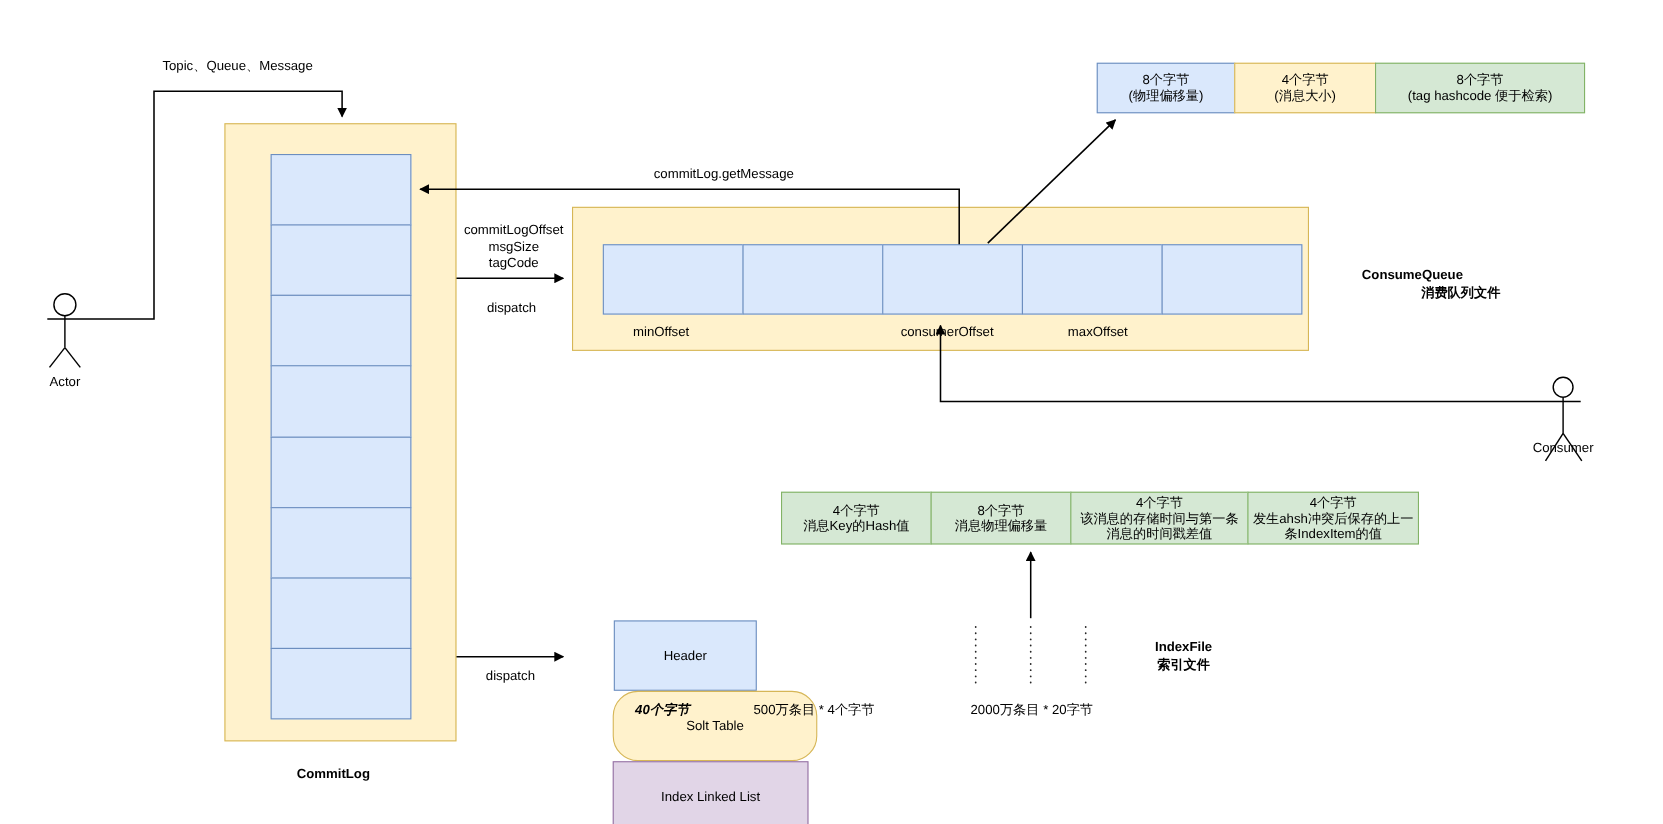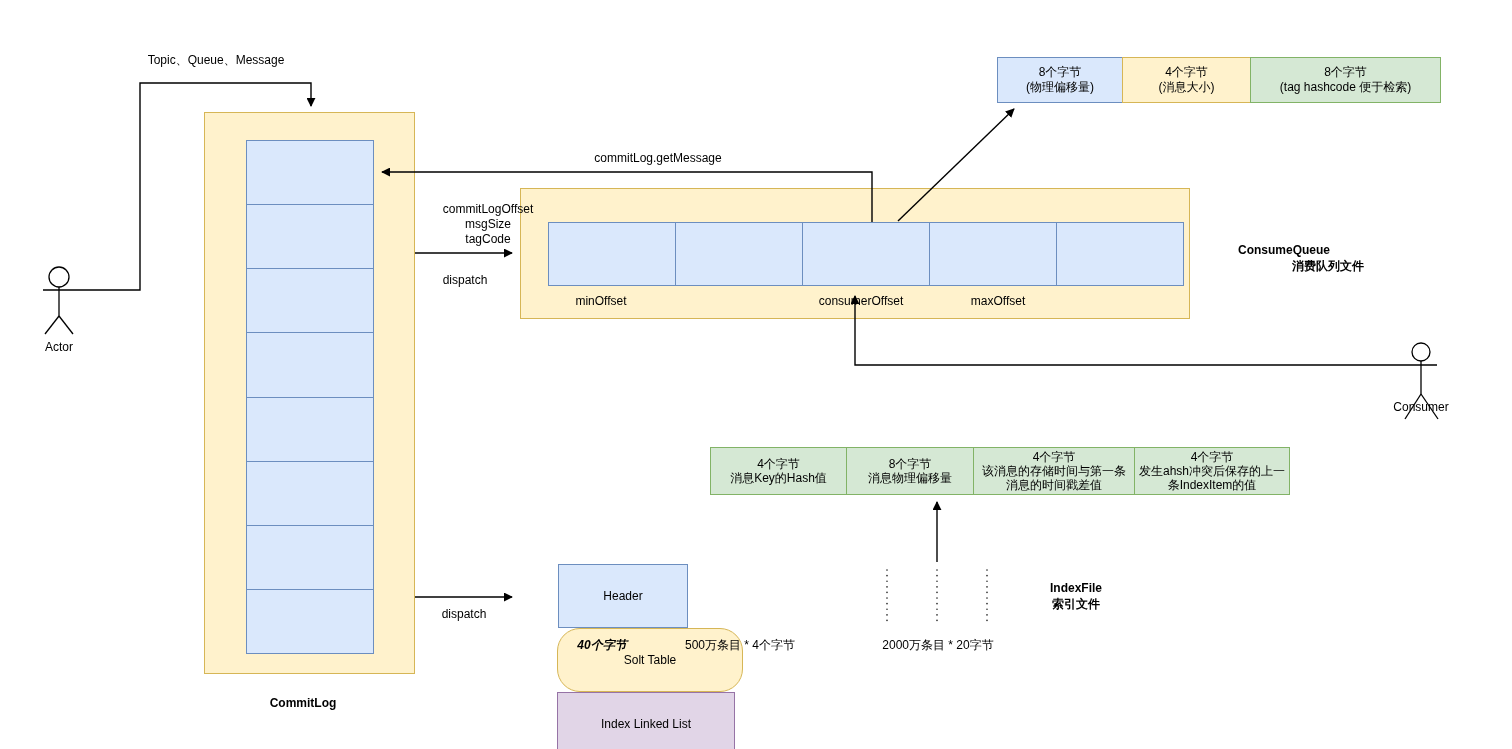--- a/index.html
+++ b/index.html
@@ -74,21 +74,21 @@
     </div>
     <div class="box fill-green" style="width:191px;height:46px;">
       <span>8个字节</span>
       <span>(tag hashcode 便于检索)</span>
     </div>
   </div>
 
   <div class="lbl" style="left:96px;top:53px;width:240px;">Topic、Queue、Message</div>
   <div class="lbl" style="left:538px;top:151px;width:240px;">commitLog.getMessage</div>
 
-  <div class="lbl" style="left:408px;top:202px;width:160px;">
+  <div class="lbl" style="left:387px;top:202px;width:160px;">
     <span style="display:block;">commitLogOffset</span>
     <span style="display:block;">msgSize</span>
     <span style="display:block;">tagCode</span>
   </div>
   <div class="lbl" style="left:385px;top:273px;width:160px;">dispatch</div>
 
   <div class="lbl" style="left:384px;top:607px;width:160px;">dispatch</div>
 
   <div class="box-row" style="left:518px;top:564px;flex-direction:column;">
     <div class="box fill-blue" style="width:130px;height:64px;">

